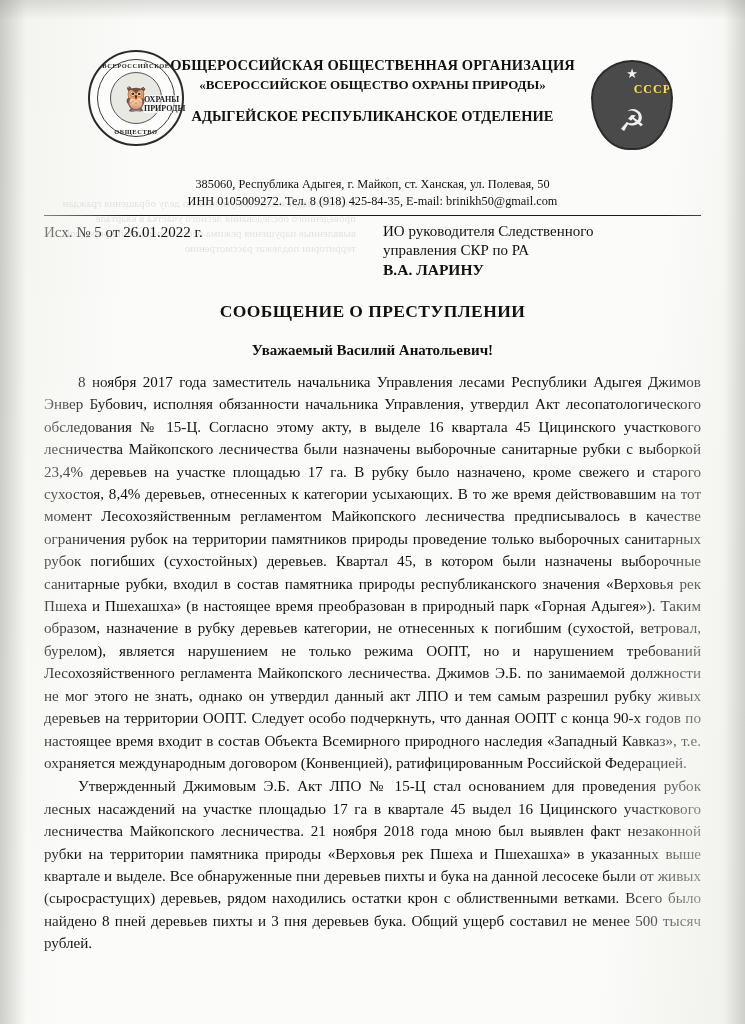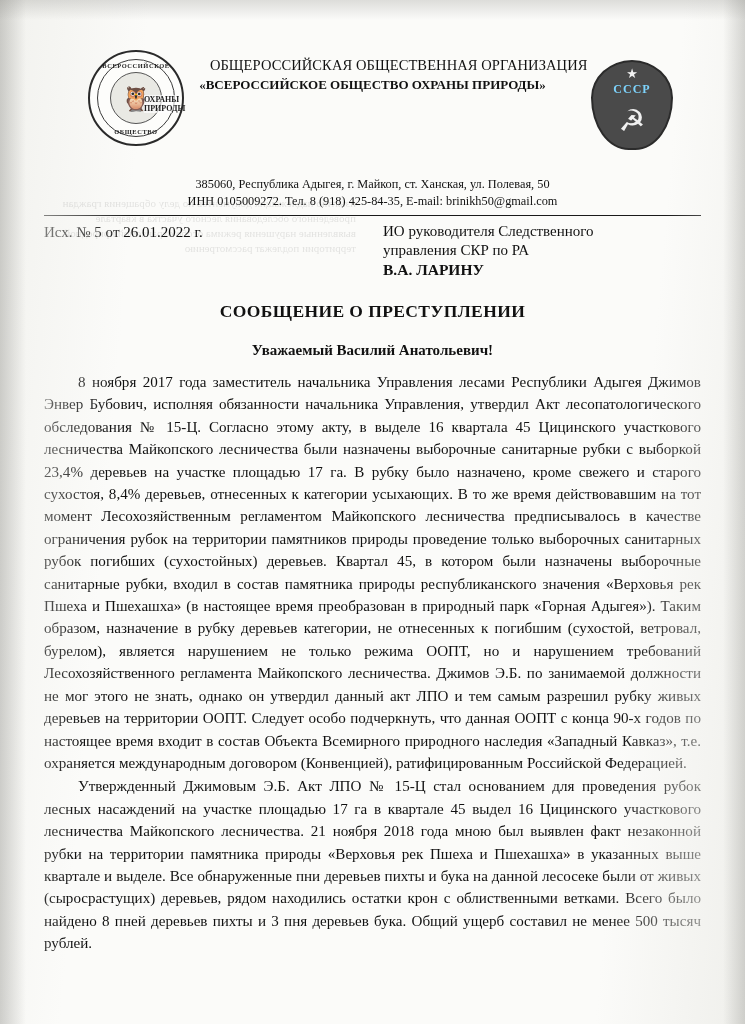--- a/index.html
+++ b/index.html
@@ -53,25 +53,24 @@
     width: 78px;
     height: 86px;
   }
   .head-center {
     width: 430px;
     margin: 0 auto;
     text-align: center;
     padding-top: 10px;
   }
   .org-line {
-    font-weight: normal;
+    font-weight: bold;
     font-size: 14.5px;
     line-height: 19px;
     letter-spacing: 0.1px;
-    text-align: right;
   }
   .org-sub {
     font-weight: bold;
     font-size: 13px;
     line-height: 19px;
   }
   .dept-line {
     font-weight: bold;
     font-size: 14.5px;
     margin-top: 13px;
@@ -160,24 +159,24 @@
     left: 50%;
     transform: translateX(-50%);
     font-size: 13px;
     color: #f2f2f2;
     line-height: 1;
   }
   .ussr .cccp {
     position: absolute;
     top: 20px;
     left: 0; right: 0;
-    text-align: center;
+    text-align: right;
     font-size: 12px;
     font-weight: bold;
-    color: #7dd3fc;
+    color: #fde047;
     letter-spacing: 1px;
   }
   .ussr .hammer {
     position: absolute;
     bottom: 12px;
     left: 50%;
     transform: translateX(-50%);
     font-size: 30px;
     color: #f0f0f0;
     line-height: 1;
@@ -289,20 +288,21 @@
           <div class="bird">🦉</div>
         </div>
         <div class="band">ОХРАНЫ ПРИРОДЫ</div>
         <div class="arc-bottom">ОБЩЕСТВО</div>
       </div>
     </div>
 
     <div class="head-center">
       <div class="org-line">ОБЩЕРОССИЙСКАЯ ОБЩЕСТВЕННАЯ ОРГАНИЗАЦИЯ</div>
       <div class="org-sub">«ВСЕРОССИЙСКОЕ ОБЩЕСТВО ОХРАНЫ ПРИРОДЫ»</div>
+      <div class="dept-line">АДЫГЕЙСКОЕ РЕСПУБЛИКАНСКОЕ ОТДЕЛЕНИЕ</div>
     </div>
 
     <div class="emblem-right">
       <div class="ussr">
         <div class="star">★</div>
         <div class="cccp">СССР</div>
         <div class="hammer">☭</div>
       </div>
     </div>
   </div>

